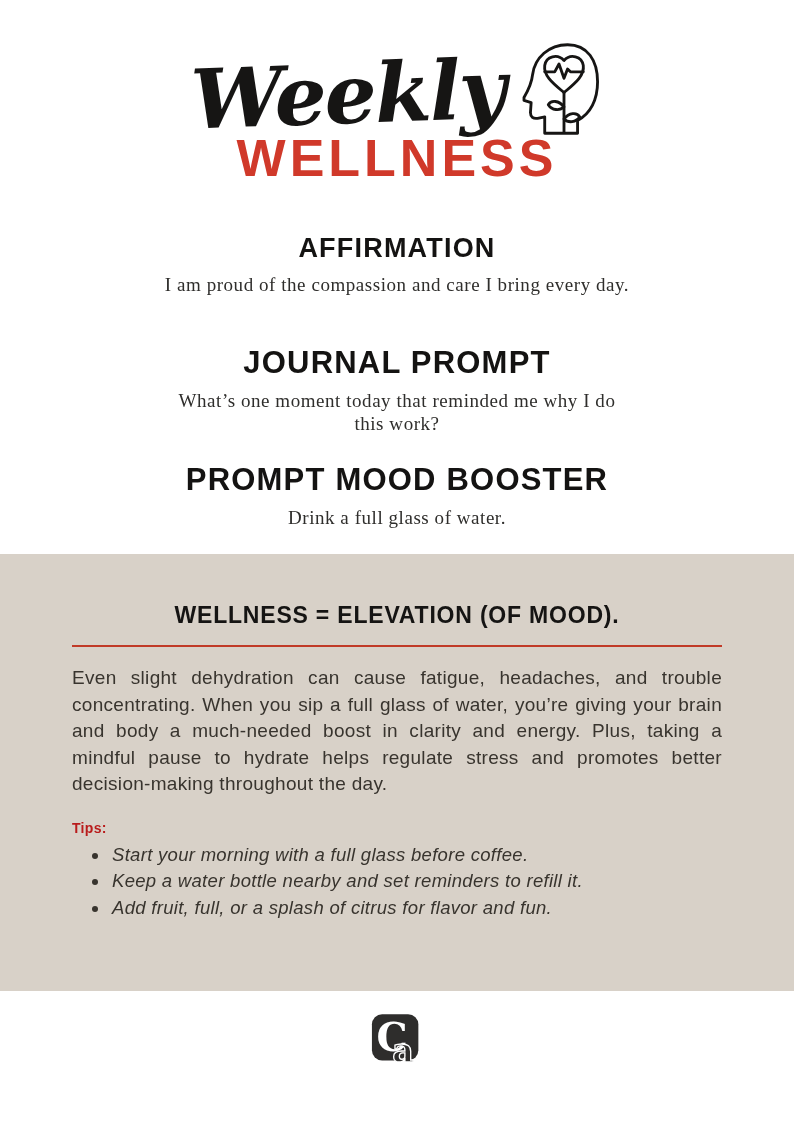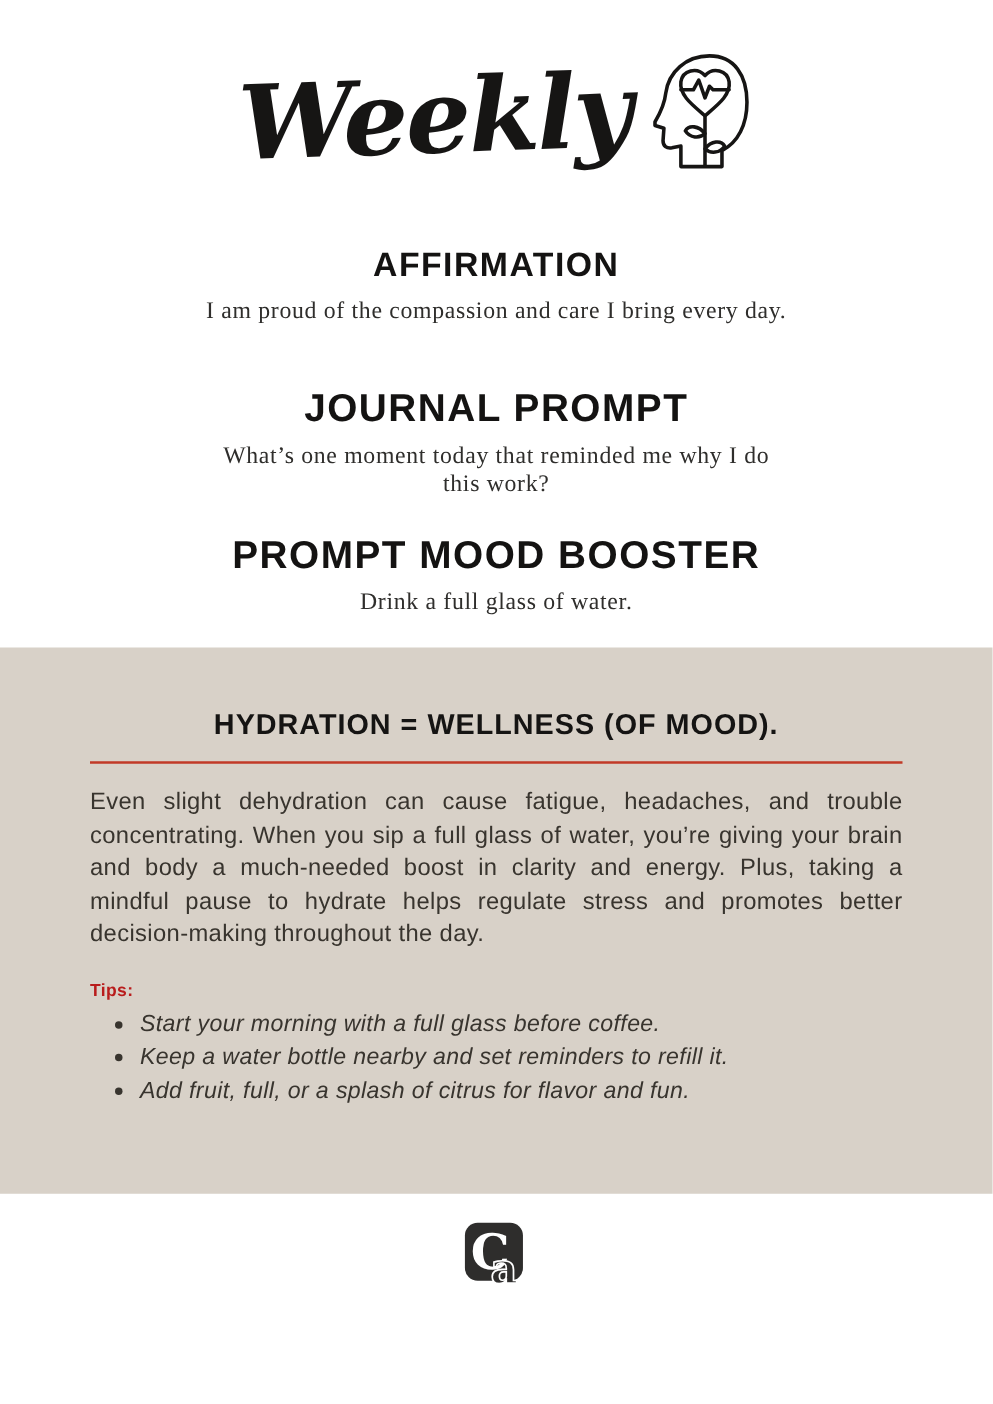--- a/index.html
+++ b/index.html
@@ -103,39 +103,40 @@
         <svg width="88" height="100" viewBox="0 0 120 140" fill="none" stroke="#161514" stroke-width="4" stroke-linecap="round" stroke-linejoin="round">
           <path d="M72,8 C46,8 26,26 23,50 C22,60 18,70 11,82 L11,86 L21,89 L20,103 C20,109 24,112 30,111 L40,109 L40,132 L86,132 L86,114 C104,105 114,85 114,60 C114,30 100,8 72,8 Z"></path>
           <path d="M67,30 C58,20 42,24 40,37 C38,52 53,63 67,75 C81,63 96,52 94,37 C92,24 76,20 67,30 Z"></path>
           <path d="M40,46 L54,46 L60,35 L67,55 L72,42 L76,46 L94,46"></path>
           <path d="M67,75 L67,131"></path>
           <path d="M67,95 C60,86 49,85 45,92 C50,100 61,101 67,95 Z"></path>
           <path d="M67,112 C74,103 85,102 89,109 C84,117 73,118 67,112 Z"></path>
         </svg>
       </span>
     </div>
+    <div class="brand-caps">WELLNESS</div>
   </header>
 
   <section class="sect">
     <h2 class="sect-heading h-affirmation">AFFIRMATION</h2>
     <p class="sect-body">I am proud of the compassion and care I bring every day.</p>
   </section>
 
   <section class="sect">
     <h2 class="sect-heading h-journal">JOURNAL PROMPT</h2>
     <p class="sect-body journal-body">What’s one moment today that reminded me why I do this work?</p>
   </section>
 
   <section class="sect">
     <h2 class="sect-heading h-booster">PROMPT MOOD BOOSTER</h2>
     <p class="sect-body">Drink a full glass of water.</p>
   </section>
 
   <section class="band">
-    <h3 class="band-heading">HYDRATION = WELLNESS (OF MOOD).</h3>
+    <h3 class="band-heading">WELLNESS = ELEVATION (OF MOOD).</h3>
     <hr class="band-rule">
     <p class="band-body">Even slight dehydration can cause fatigue, headaches, and trouble concentrating. When you sip a full glass of water, you’re giving your brain and body a much-needed boost in clarity and energy. Plus, taking a mindful pause to hydrate helps regulate stress and promotes better decision-making throughout the day.</p>
     <p class="tips-label">Tips:</p>
     <ul class="tips-list">
       <li>Start your morning with a full glass before coffee.</li>
       <li>Keep a water bottle nearby and set reminders to refill it.</li>
       <li>Add fruit, full, or a splash of citrus for flavor and fun.</li>
     </ul>
   </section>
 

